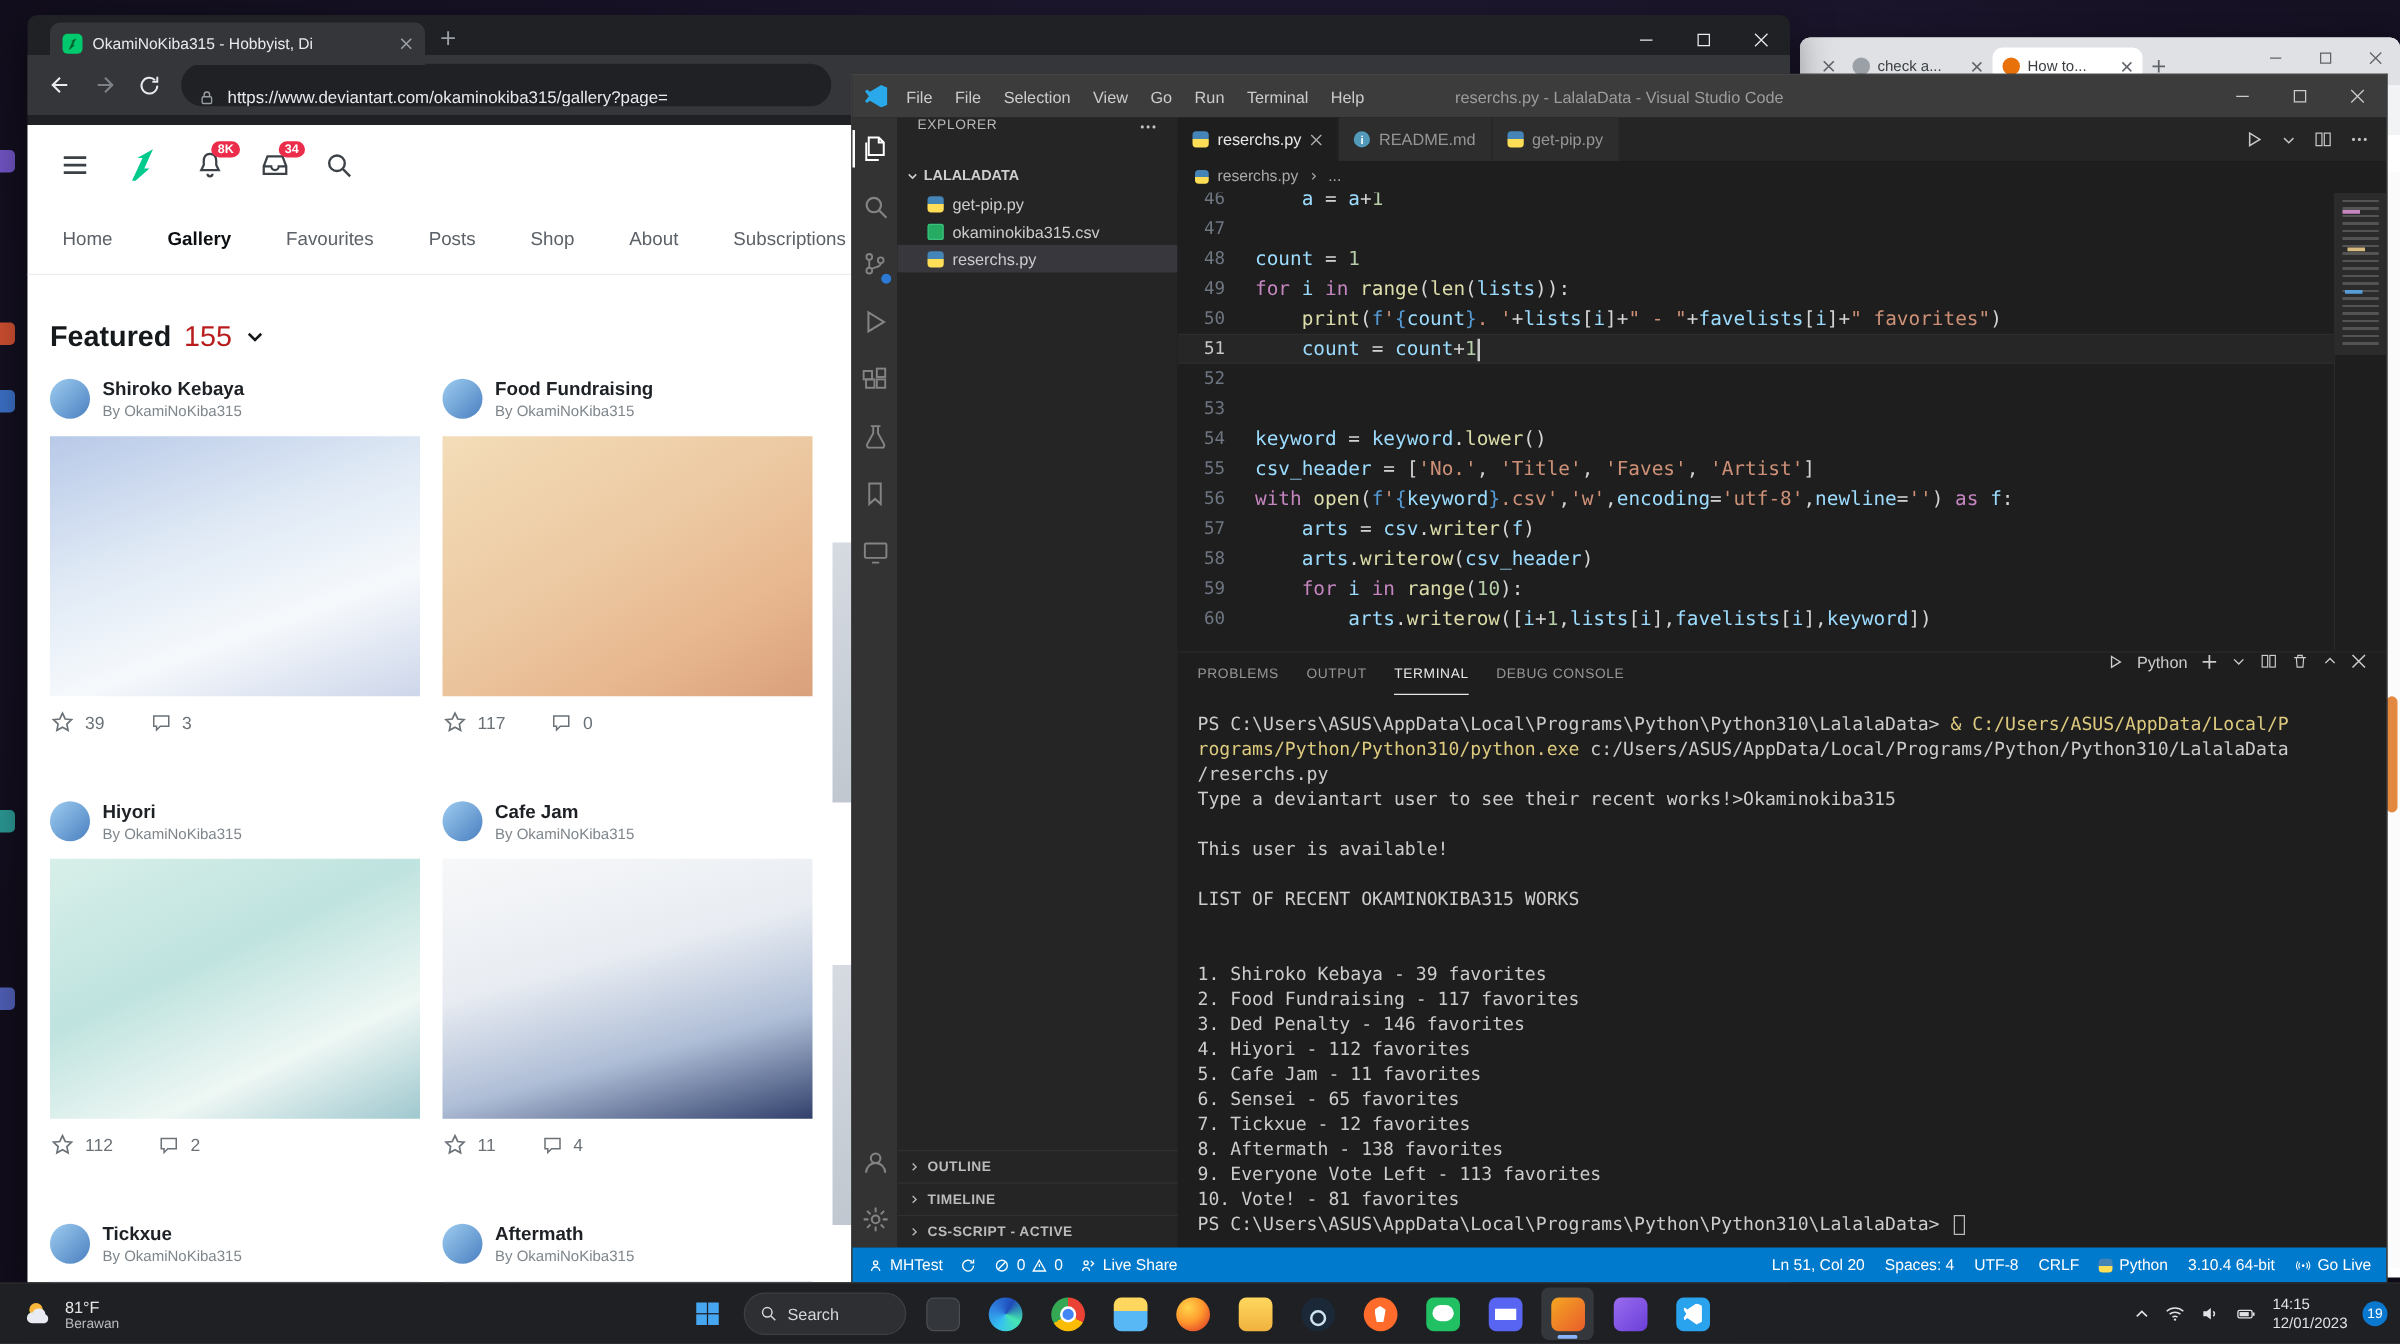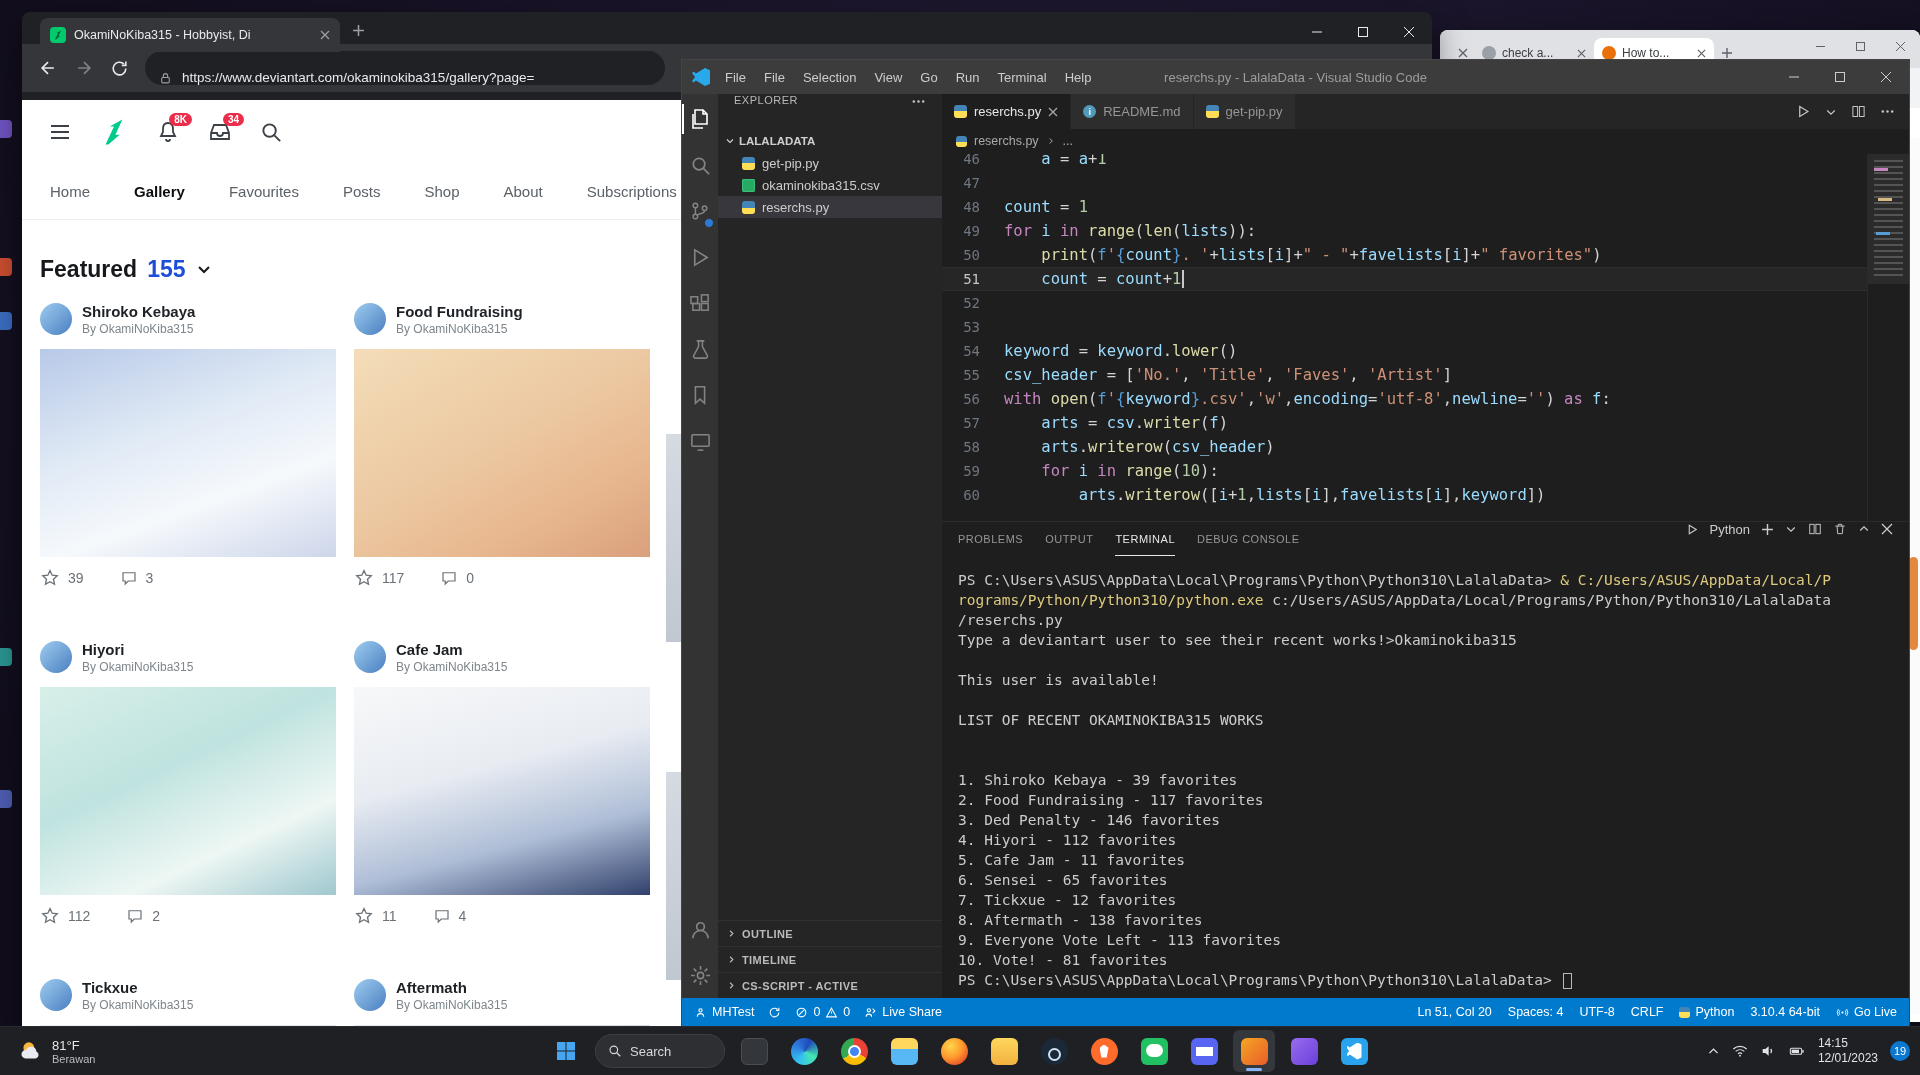--- a/index.html
+++ b/index.html
@@ -38,21 +38,21 @@
 .url{width:520px;height:34px;background:#202124;border-radius:17px;display:flex;align-items:flex-end;gap:10px;padding:0 14px;color:#e8eaed;font-size:13.5px;white-space:nowrap;overflow:hidden}
 .b1-page{position:absolute;top:88px;left:0;right:0;bottom:0;background:#fff;overflow:hidden}
 .da-header{height:64px;display:flex;align-items:center;gap:28px;padding-left:26px;color:#3b4146}
 .badge-wrap{position:relative}
 .n-badge{position:absolute;top:-7px;right:-12px;background:#eb2d4b;color:#fff;font-size:10px;font-weight:700;border-radius:8px;padding:1px 5px}
 .da-nav{height:56px;display:flex;align-items:center;padding:0 6px;border-bottom:1px solid #eceff1}
 .da-nav span{padding:0 22px;font-size:15px;color:#5b6167;cursor:pointer}
 .da-nav span.active{color:#0c0f12;font-weight:700}
 .da-content{padding:35px 0 0 18px;position:relative}
 .da-featured{display:flex;align-items:center;gap:10px;height:28px;font-size:23px;font-weight:700;color:#16191c}
-.da-featured .cnt{color:#1d4ed8;font-weight:700}
+.da-featured .cnt{color:#b91c1c;font-weight:400}
 .da-grid{margin-top:14px;display:grid;grid-template-columns:296px 296px;column-gap:18px;row-gap:36px;width:620px}
 .card-head{display:flex;gap:10px;align-items:center;height:44px;margin-bottom:8px}
 .avatar{width:32px;height:32px;border-radius:50%;background:linear-gradient(135deg,#9ecdf0,#4a7fc0);flex:0 0 32px}
 .card-t{font-size:15px;font-weight:700;color:#1d2125;line-height:17px}
 .card-by{font-size:12px;color:#7e868c;margin-top:2px}
 .art{width:100%;height:208px}
 .card-stats{display:flex;align-items:center;gap:8px;height:42px;color:#6a7177;font-size:14px}
 .card-stats .g2{margin-left:28px}
 .col3{position:absolute;left:644px;width:296px;height:208px;background:linear-gradient(165deg,#d6dbe2,#b9c0c9)}
 

